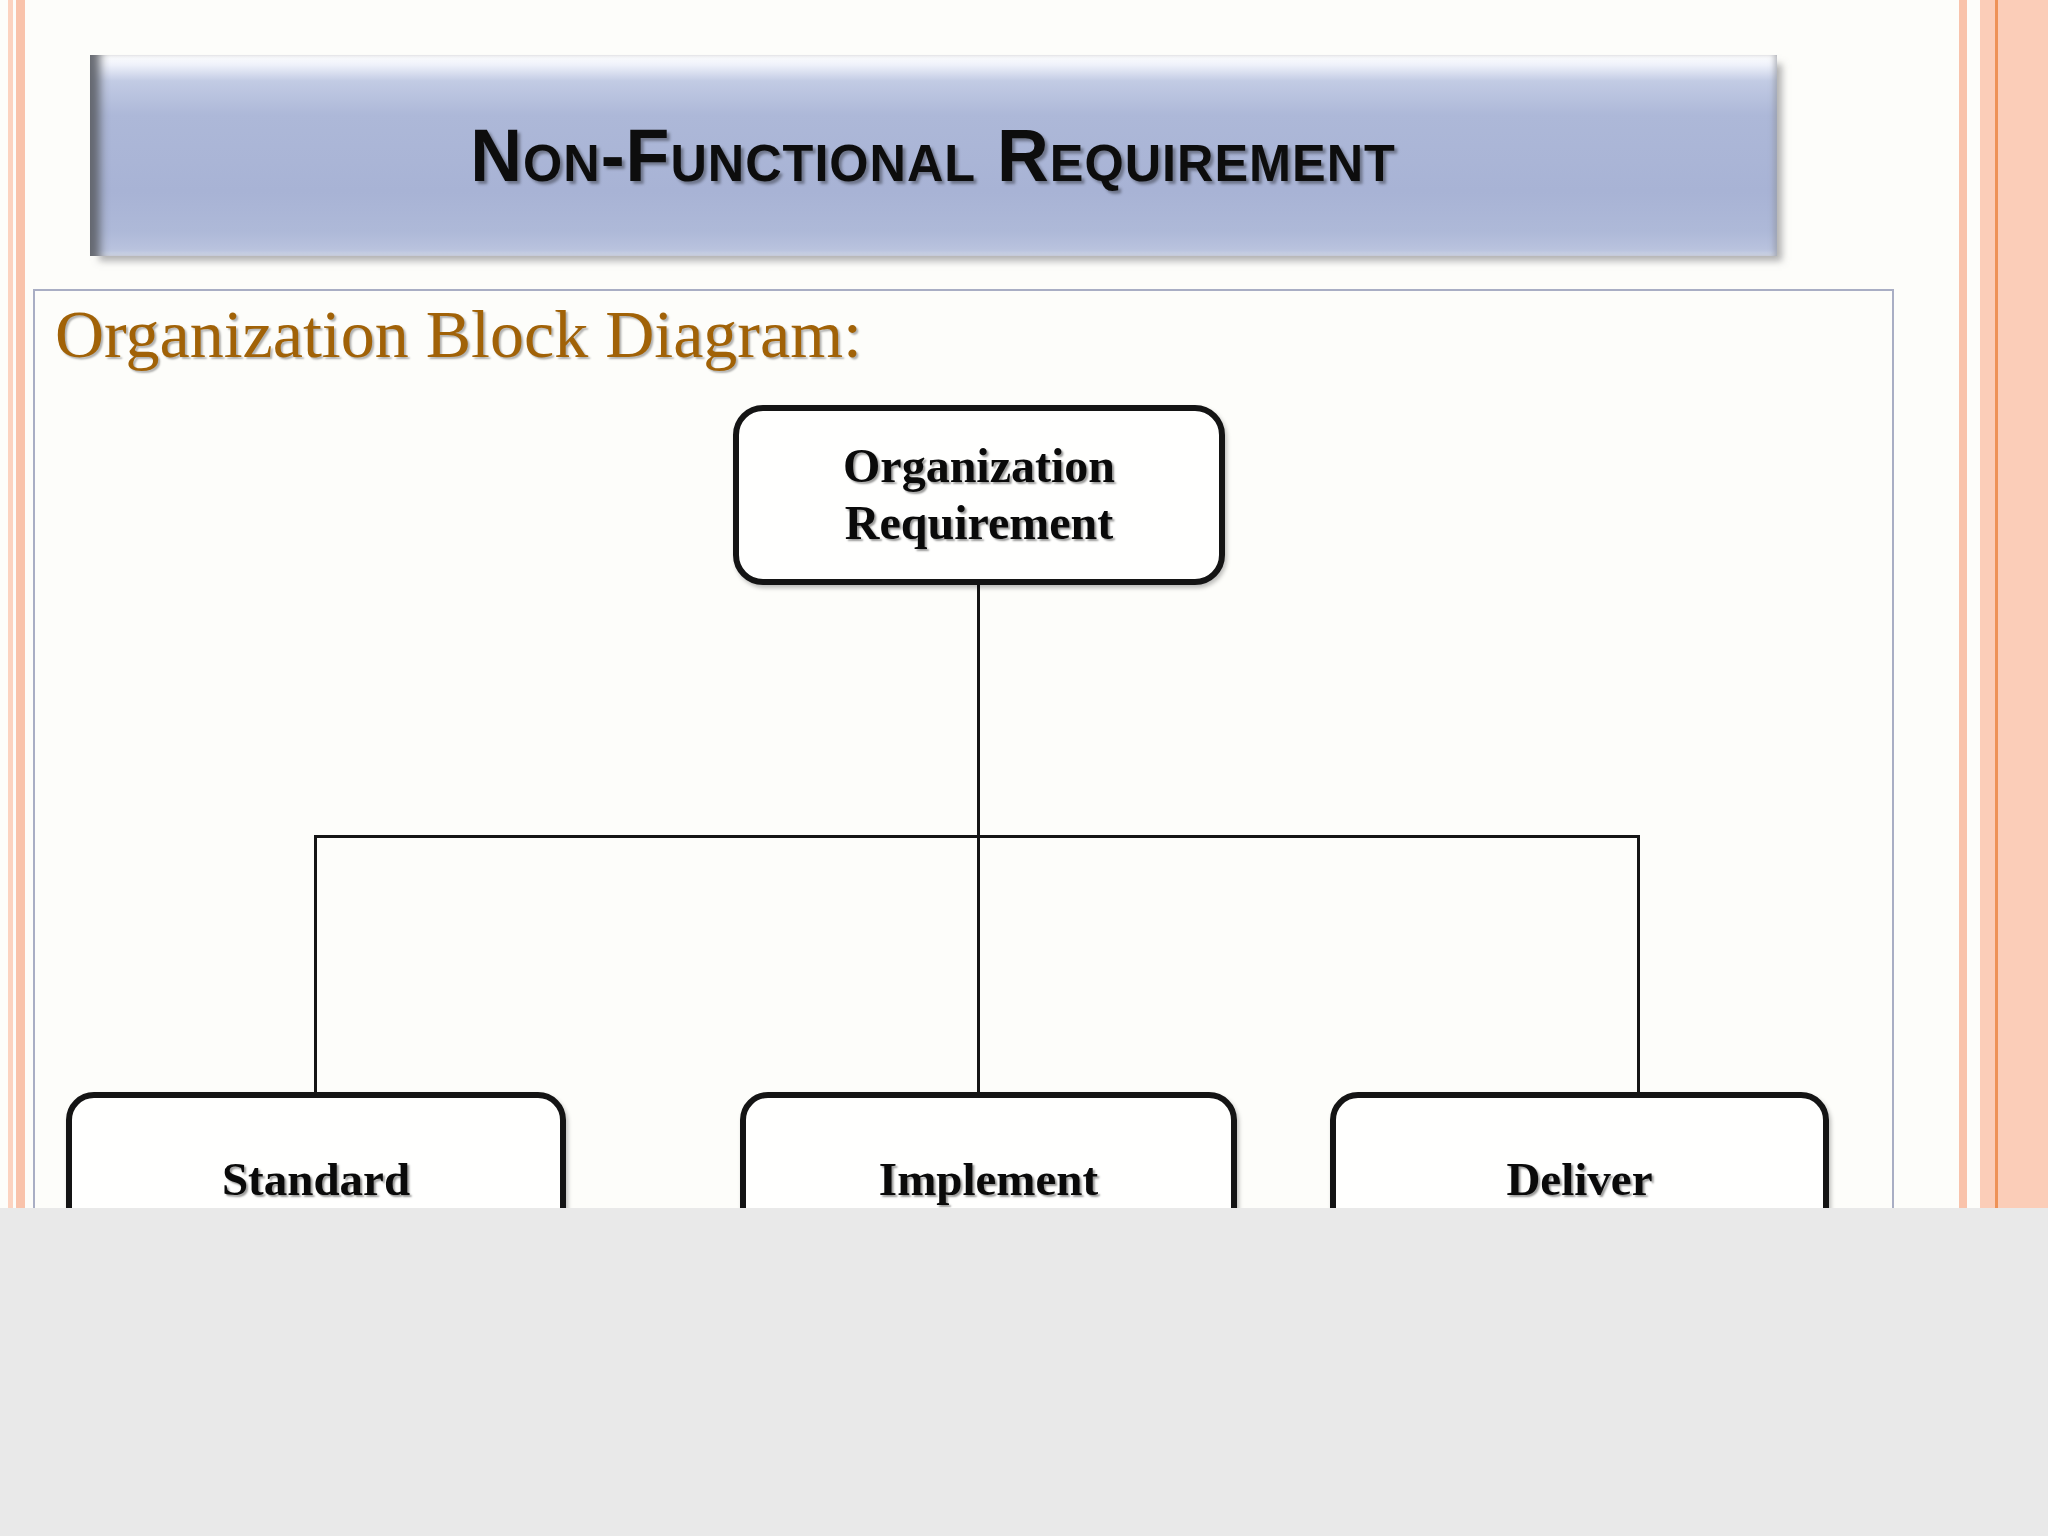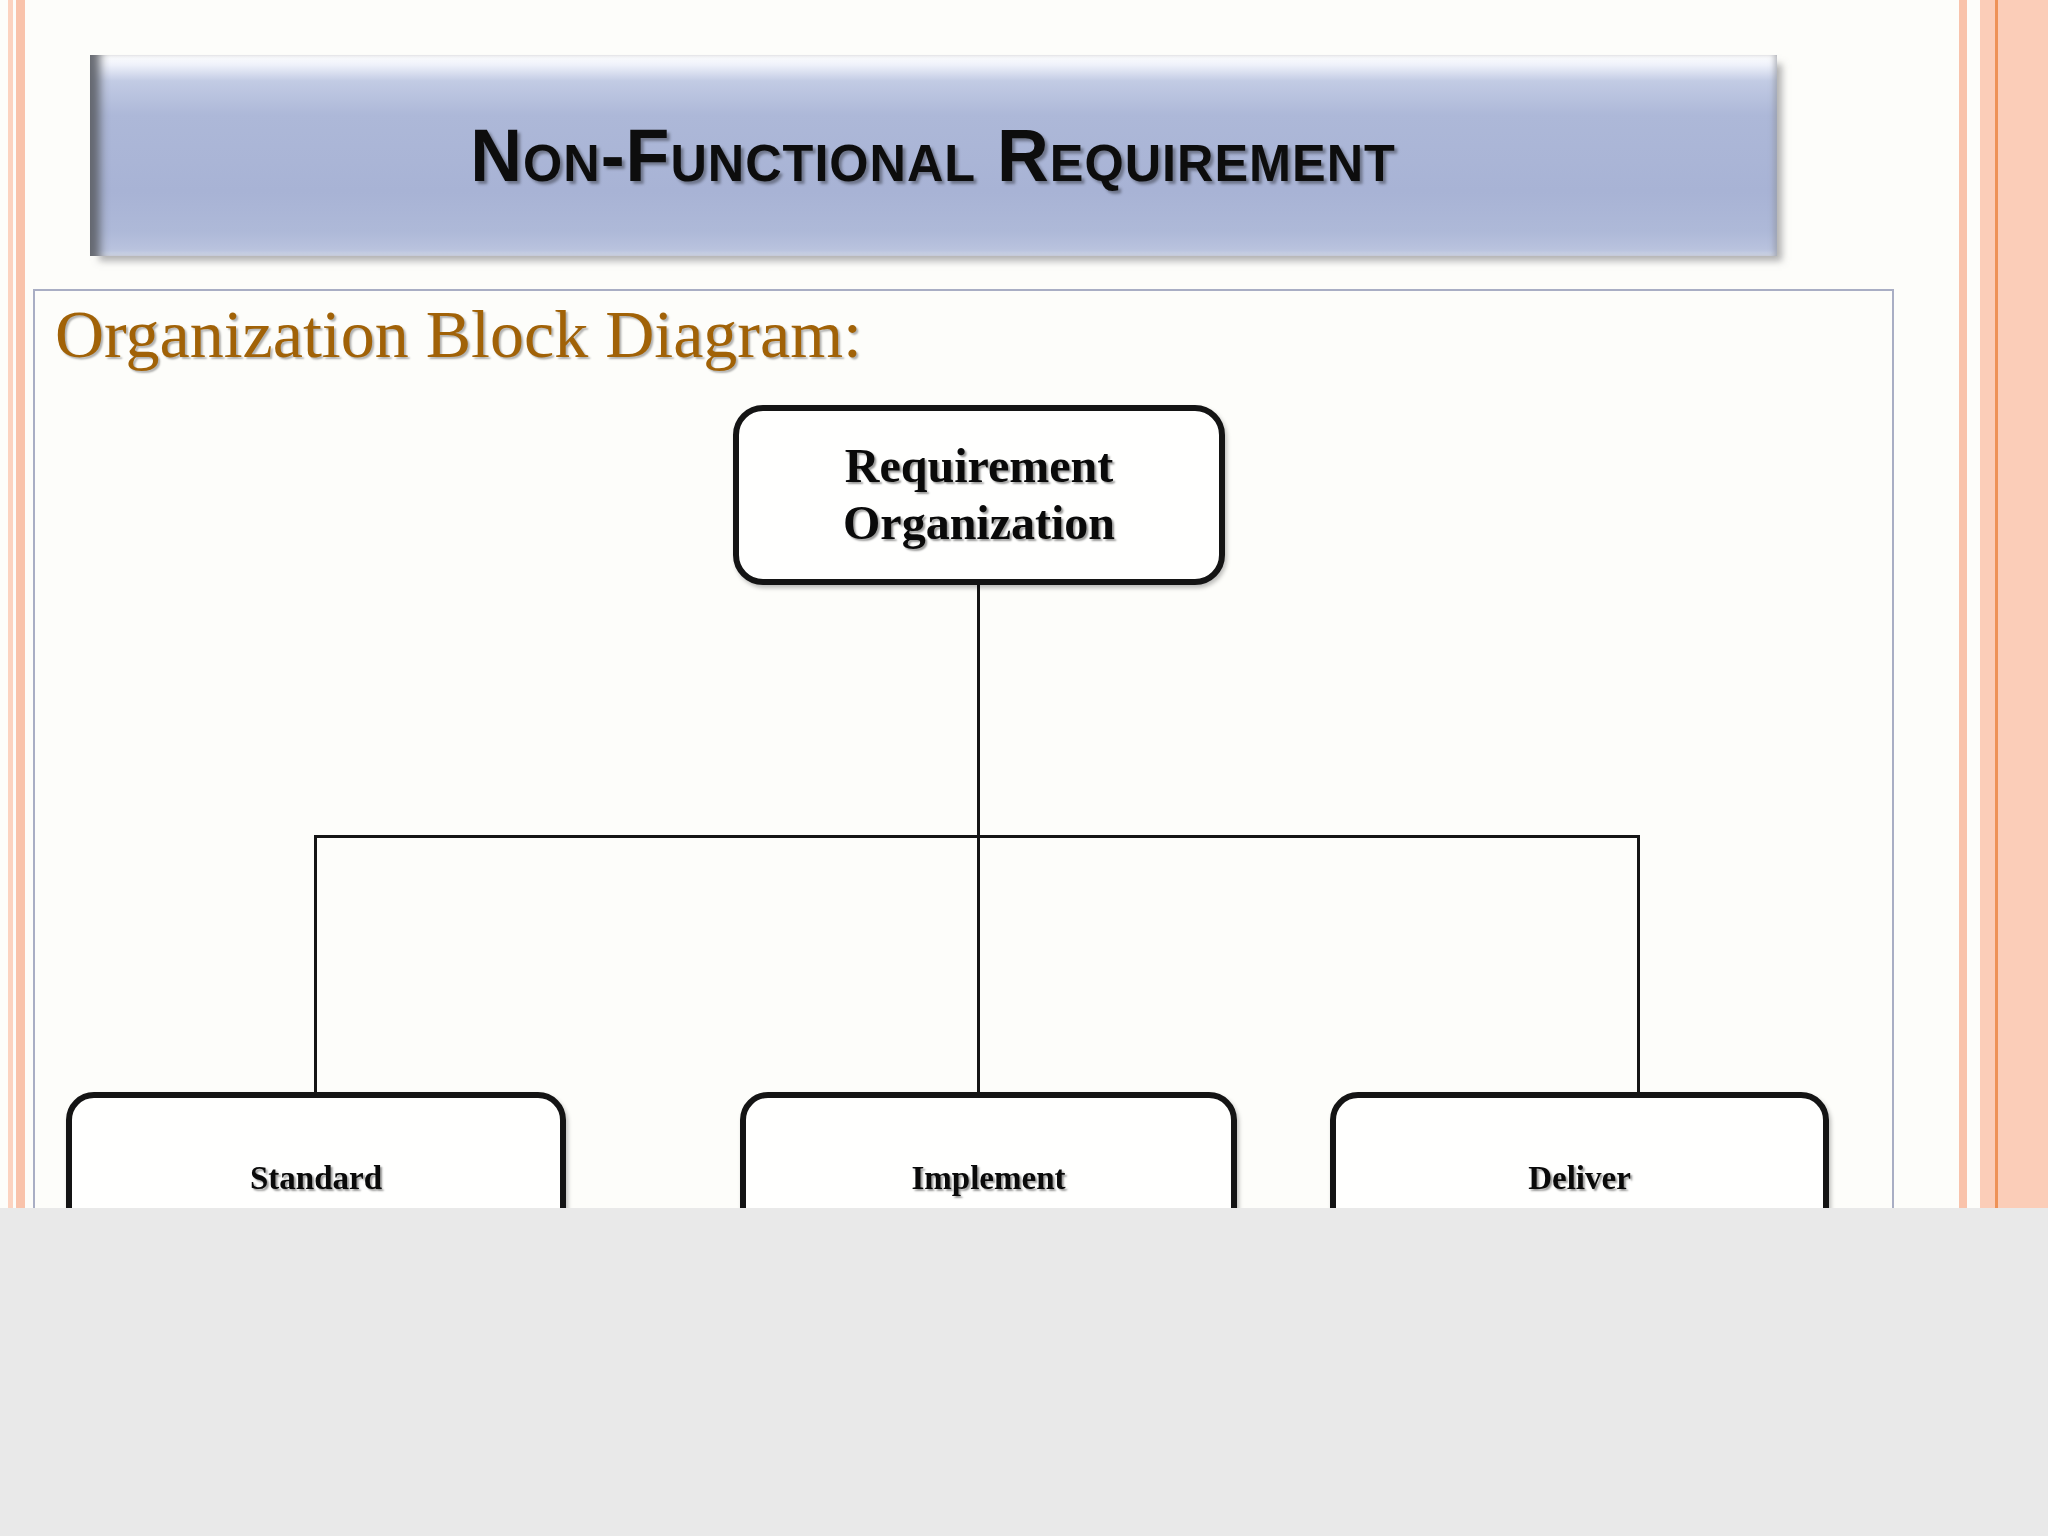--- a/index.html
+++ b/index.html
@@ -67,21 +67,21 @@
     border-radius:30px;
     box-sizing:border-box;
     box-shadow:2px 3px 4px rgba(0,0,0,0.25);
     display:flex;flex-direction:column;align-items:center;justify-content:center;
     font-weight:bold;
     color:#0a0a0a;
     text-shadow:2px 2px 2px rgba(0,0,0,0.40);
     z-index:3;
   }
   .node-root{left:700px;top:116px;width:492px;height:180px;font-size:48px;line-height:1.18;}
-  .node-child{top:803px;height:173px;font-size:33px;border-radius:28px;}
+  .node-child{top:803px;height:173px;font-size:47px;border-radius:28px;}
   .node-standard{left:33px;width:500px;}
   .node-implement{left:707px;width:497px;}
   .node-deliver{left:1297px;width:499px;}
   
   .line{position:absolute;background:#151515;z-index:2;}
   .line-root-drop {left:944px;top:296px;width:3px;height:250px;}
   .line-horizontal{left:281px;top:546px;width:1326px;height:3px;}
   .line-drop-left {left:281px;top:546px;width:3px;height:257px;}
   .line-drop-mid  {left:944px;top:546px;width:3px;height:257px;}
   .line-drop-right{left:1604px;top:546px;width:3px;height:257px;}
@@ -113,22 +113,22 @@
   <div class="content-area">
     <div class="content-heading">Organization Block Diagram:</div>
 
     <div class="line line-root-drop" style="background: rgb(21, 21, 21);"></div>
     <div class="line line-horizontal" style="background: rgb(21, 21, 21);"></div>
     <div class="line line-drop-left" style="background: rgb(21, 21, 21);"></div>
     <div class="line line-drop-mid" style="background: rgb(21, 21, 21);"></div>
     <div class="line line-drop-right" style="background: rgb(21, 21, 21);"></div>
 
     <div class="node node-root" style="border-color: rgb(20, 20, 20);">
+      <div>Organization</div>
       <div>Requirement</div>
-      <div>Organization</div>
     </div>
 
     <div class="node node-child node-standard" style="border-color: rgb(20, 20, 20);">
       <div>Standard</div>
     </div>
     <div class="node node-child node-implement" style="border-color: rgb(20, 20, 20);">
       <div>Implement</div>
     </div>
     <div class="node node-child node-deliver" style="border-color: rgb(20, 20, 20);">
       <div>Deliver</div>

